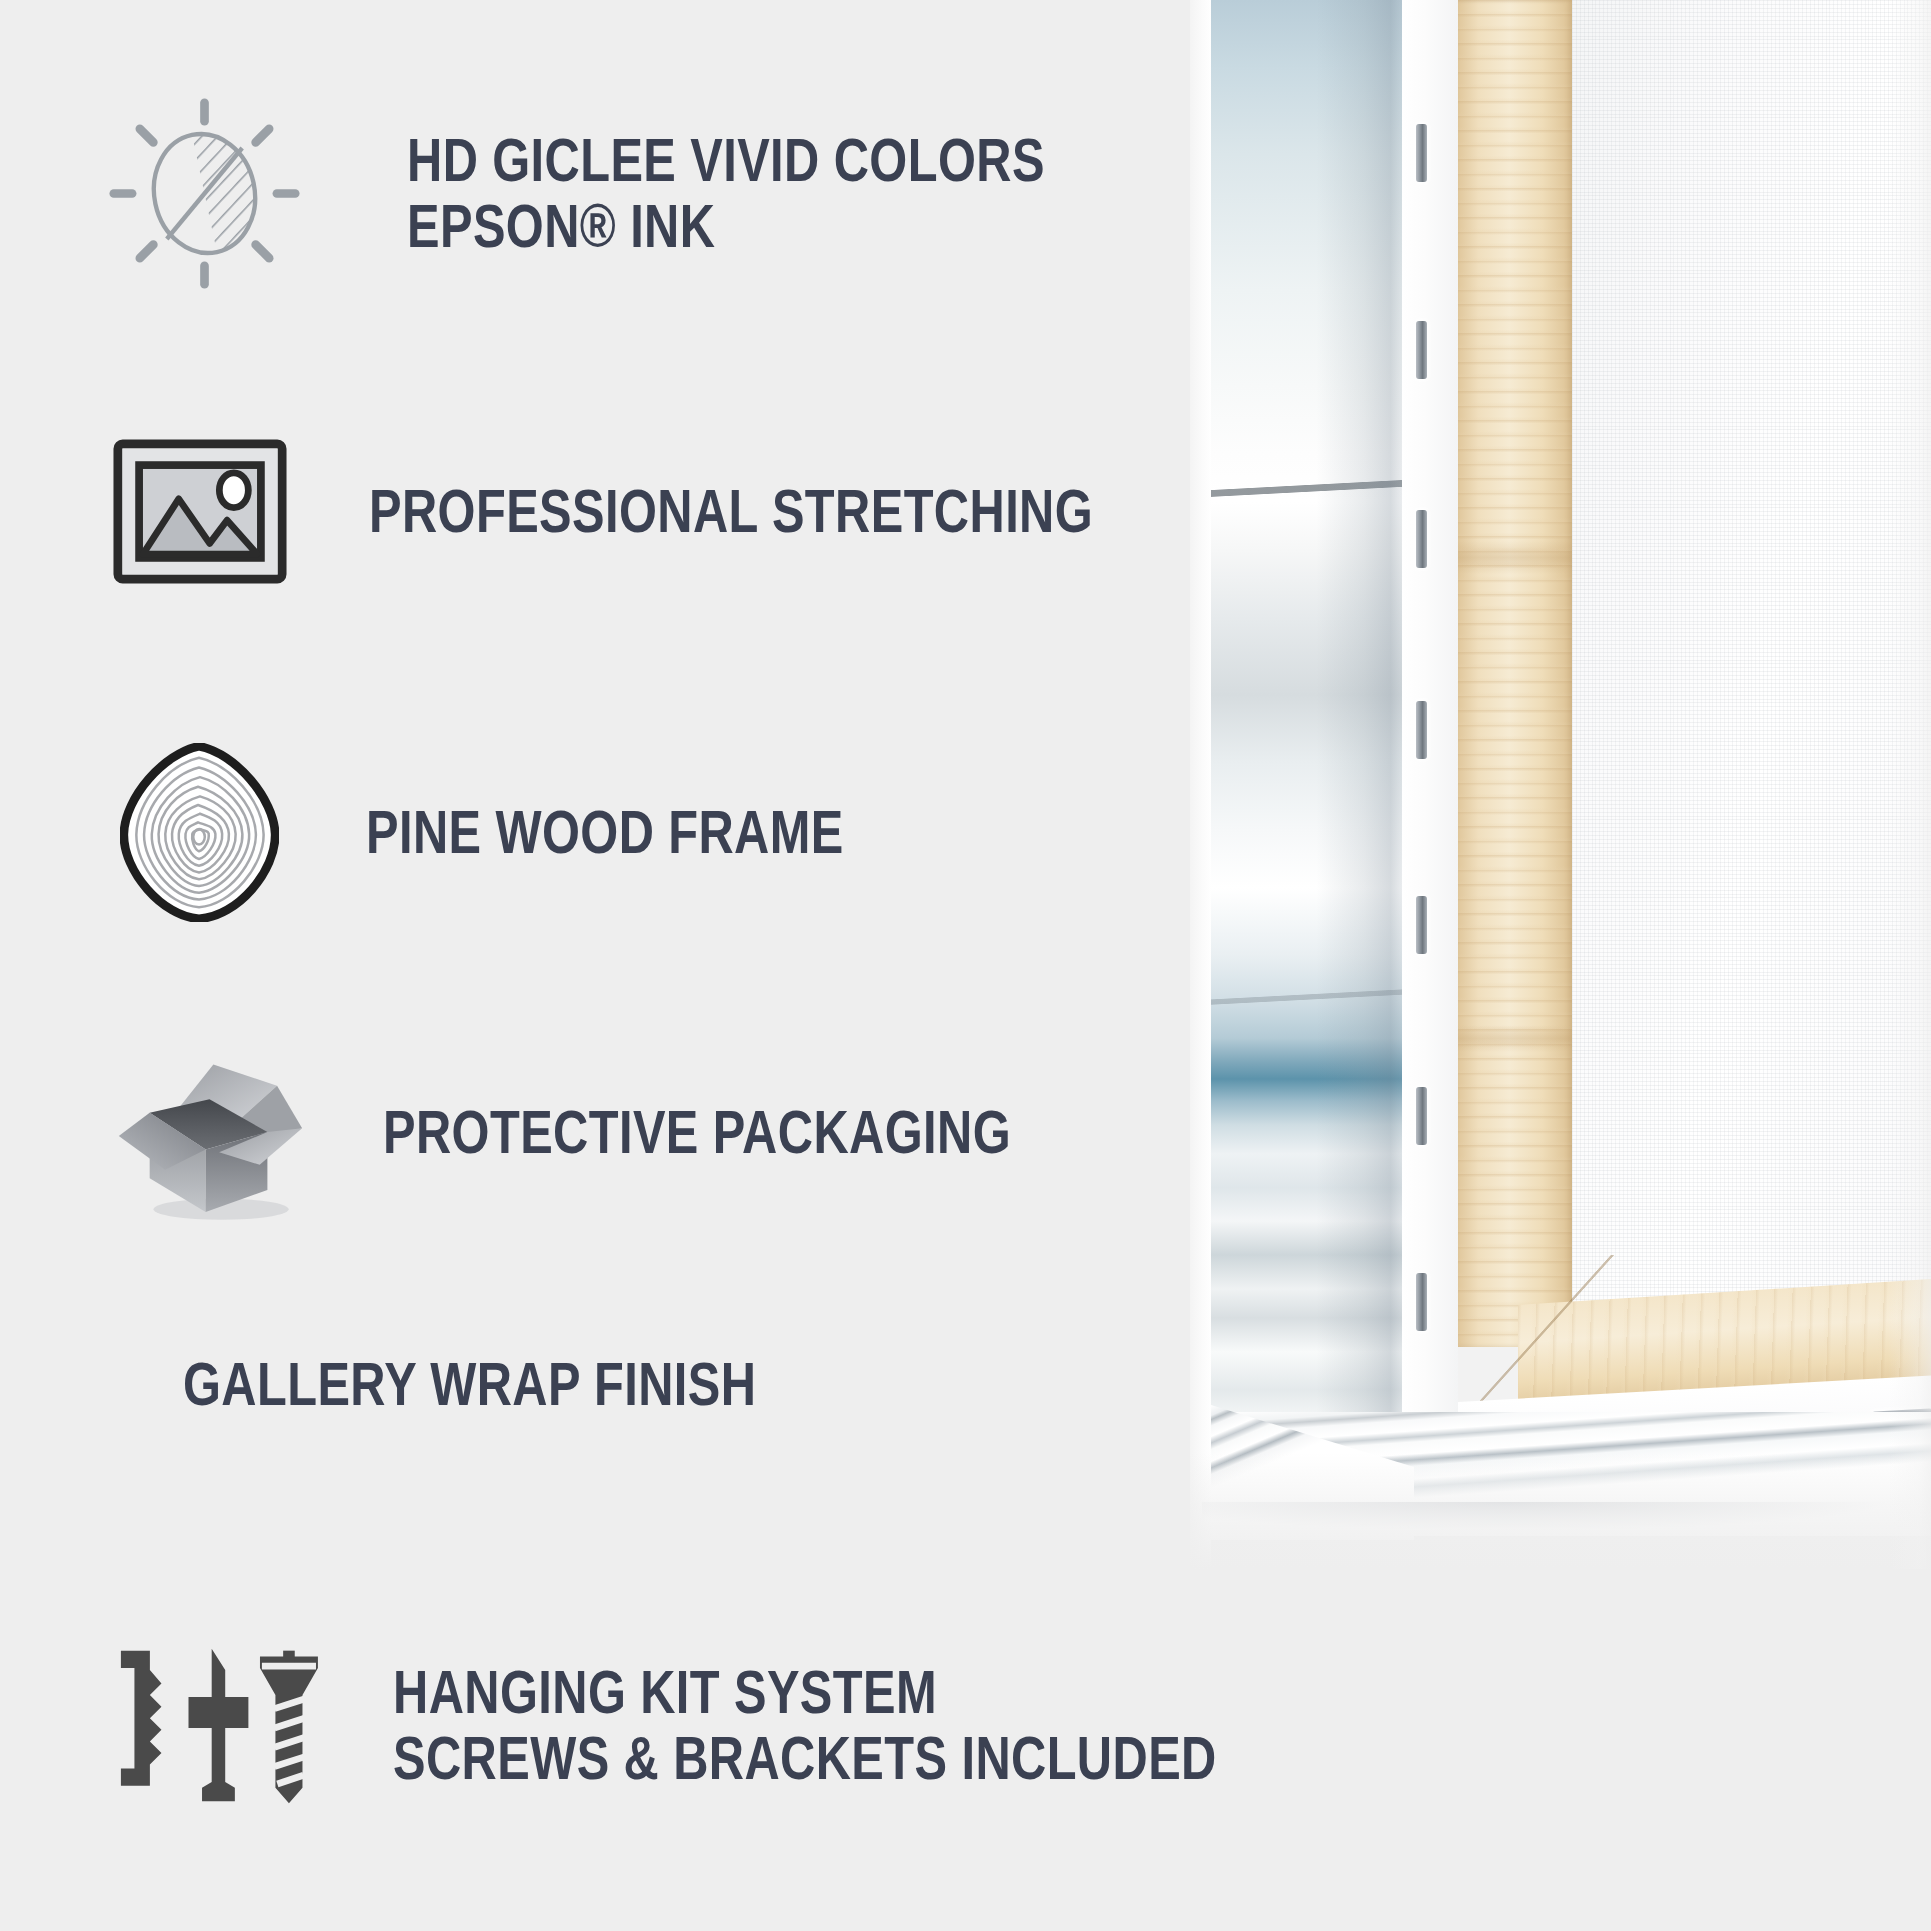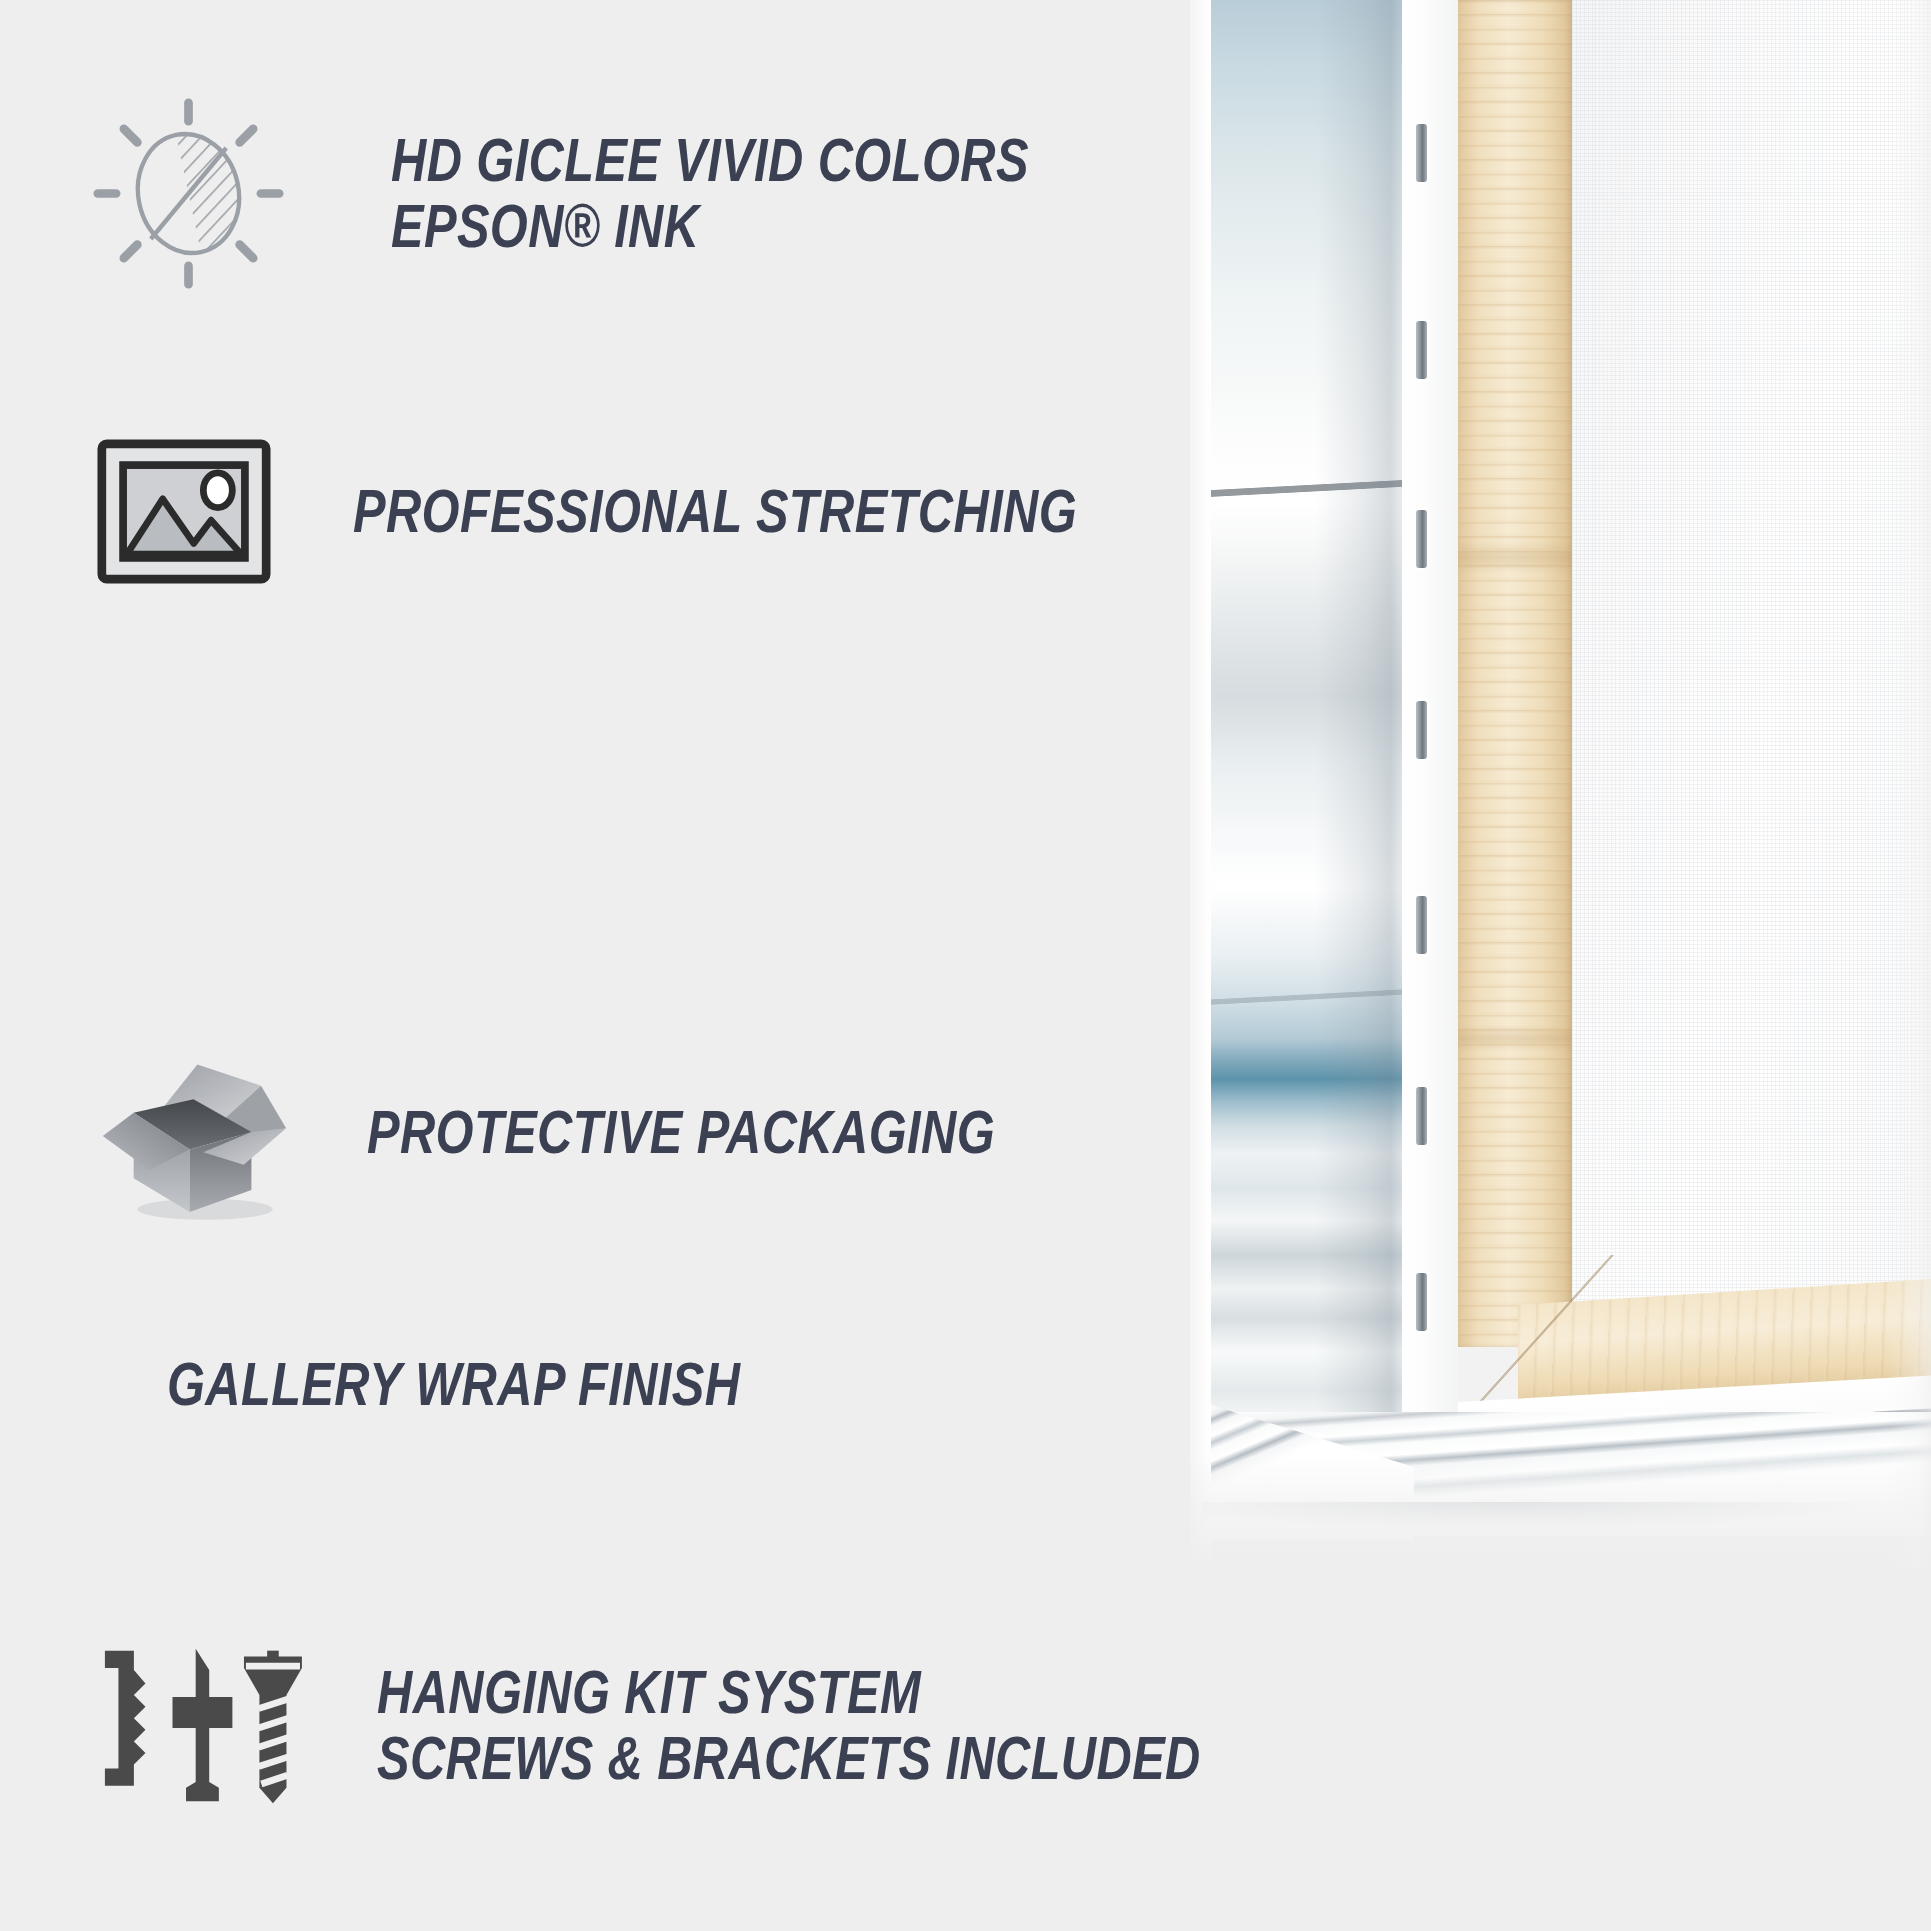--- a/index.html
+++ b/index.html
@@ -12,22 +12,22 @@
 
   #page {
     position:relative;
     width:1931px; height:1931px;
     background:#eeeeee;
   }
 
   
   #feature-list {
     position:absolute;
-    left:0; top:0;
-    width:1197px; height:1382px;font-style:italic;
+    left:16px; top:0;
+    width:1197px; height:1382px;
   }
 
   .feature-row {
     position:absolute;
     display:flex;
     align-items:center;
   }
 
   .feature-icon {
     flex:0 0 auto;
@@ -311,20 +311,40 @@
         <svg width="174" height="145" viewBox="0 0 180 150" aria-hidden="true">
           <rect x="5" y="5" width="170" height="140" rx="5" fill="#e3e4e6" stroke="#2b2b2b" stroke-width="9"></rect>
           <rect x="27" y="27" width="126" height="96" fill="#ced0d4" stroke="#2b2b2b" stroke-width="8"></rect>
           <ellipse cx="125" cy="53" rx="15" ry="18" fill="#ffffff" stroke="#2b2b2b" stroke-width="7"></ellipse>
           <path d="M31 119 L68 62 L100 108 L118 84 L149 119 Z" fill="#b9bcc1" stroke="#2b2b2b" stroke-width="7" stroke-linejoin="round"></path>
         </svg>
       </div>
       <div class="feature-text">PROFESSIONAL STRETCHING</div>
     </div>
 
+    <div class="feature-row" id="row-pine">
+      <div class="feature-icon">
+        <svg width="159" height="179" viewBox="0 0 165 185" aria-hidden="true">
+          <path d="M82 3 C120 10 160 58 161 94 C162 132 122 180 82 182 C44 180 3 132 4 94 C5 56 46 10 82 3 Z" fill="#ffffff" stroke="#1e1e1e" stroke-width="9"></path>
+          <g fill="none" stroke="#a7a9ad" stroke-width="2.6">
+            <path d="M82 15 C114 22 148 60 149 94 C150 126 116 168 82 170 C48 168 16 126 17 94 C18 60 50 22 82 15 Z"></path>
+            <path d="M82 25 C110 32 140 64 141 94 C142 122 112 160 82 162 C52 160 24 122 25 94 C26 64 54 32 82 25 Z"></path>
+            <path d="M83 35 C107 41 133 67 134 94 C135 119 106 153 82 155 C57 153 32 119 33 94 C34 67 59 41 83 35 Z"></path>
+            <path d="M81 45 C103 51 126 70 127 94 C128 116 103 146 82 148 C61 146 39 116 40 94 C41 70 60 51 81 45 Z"></path>
+            <path d="M83 55 C100 60 119 73 120 94 C121 113 100 139 82 141 C64 139 46 113 47 94 C48 73 66 60 83 55 Z"></path>
+            <path d="M81 64 C96 69 112 77 113 94 C114 110 97 132 82 134 C67 132 53 110 54 94 C55 77 68 69 81 64 Z"></path>
+            <path d="M83 73 C94 77 105 81 106 94 C107 107 94 125 82 127 C70 125 60 107 61 94 C62 81 73 77 83 73 Z"></path>
+            <path d="M81 82 C89 85 98 86 99 94 C100 104 90 118 82 120 C74 118 67 104 68 94 C69 86 75 85 81 82 Z"></path>
+            <path d="M83 89 C87 91 92 90 92 94 C93 100 88 110 82 112 C77 110 74 100 75 94 C76 90 79 91 83 89 Z"></path>
+            <ellipse cx="82" cy="97" rx="6" ry="8"></ellipse>
+          </g>
+        </svg>
+      </div>
+      <div class="feature-text">PINE WOOD FRAME</div>
+    </div>
 
     <div class="feature-row" id="row-package">
       <div class="feature-icon">
         <svg width="193" height="179" viewBox="0 0 200 185" aria-hidden="true">
           <defs>
             <linearGradient id="bxFrontL" x1="0" y1="0" x2="0" y2="1">
               <stop offset="0%" stop-color="#8d9095"></stop>
                 <stop offset="100%" stop-color="#c4c7cb"></stop>
             </linearGradient>
             <linearGradient id="bxFrontR" x1="0" y1="0" x2="0" y2="1">

